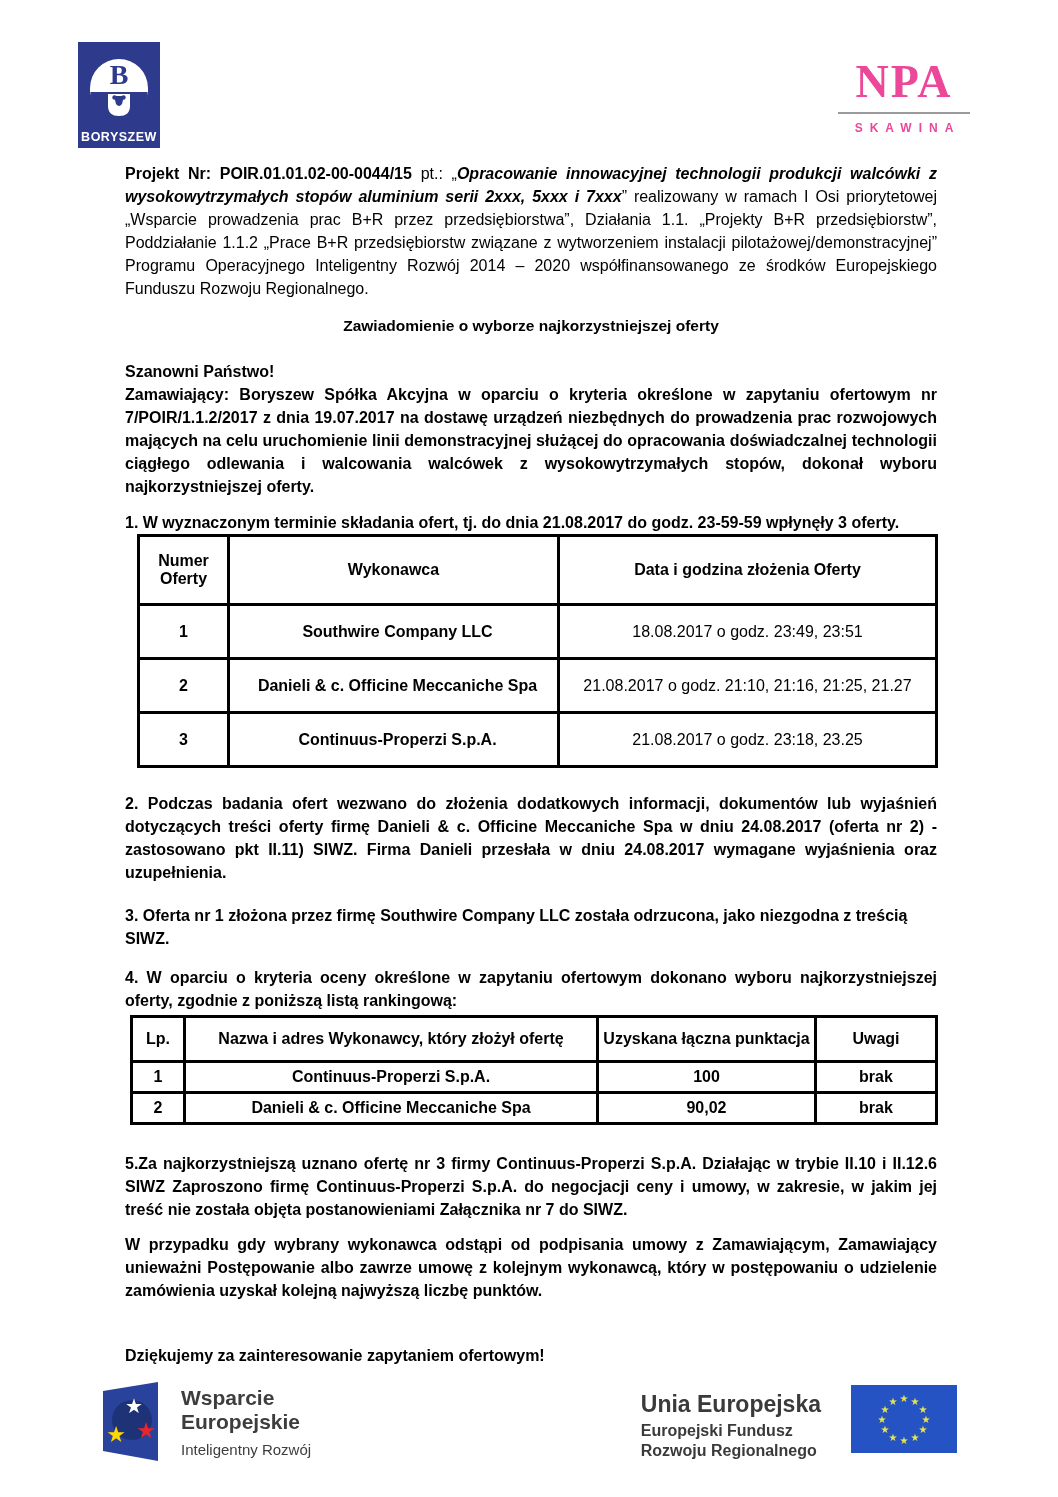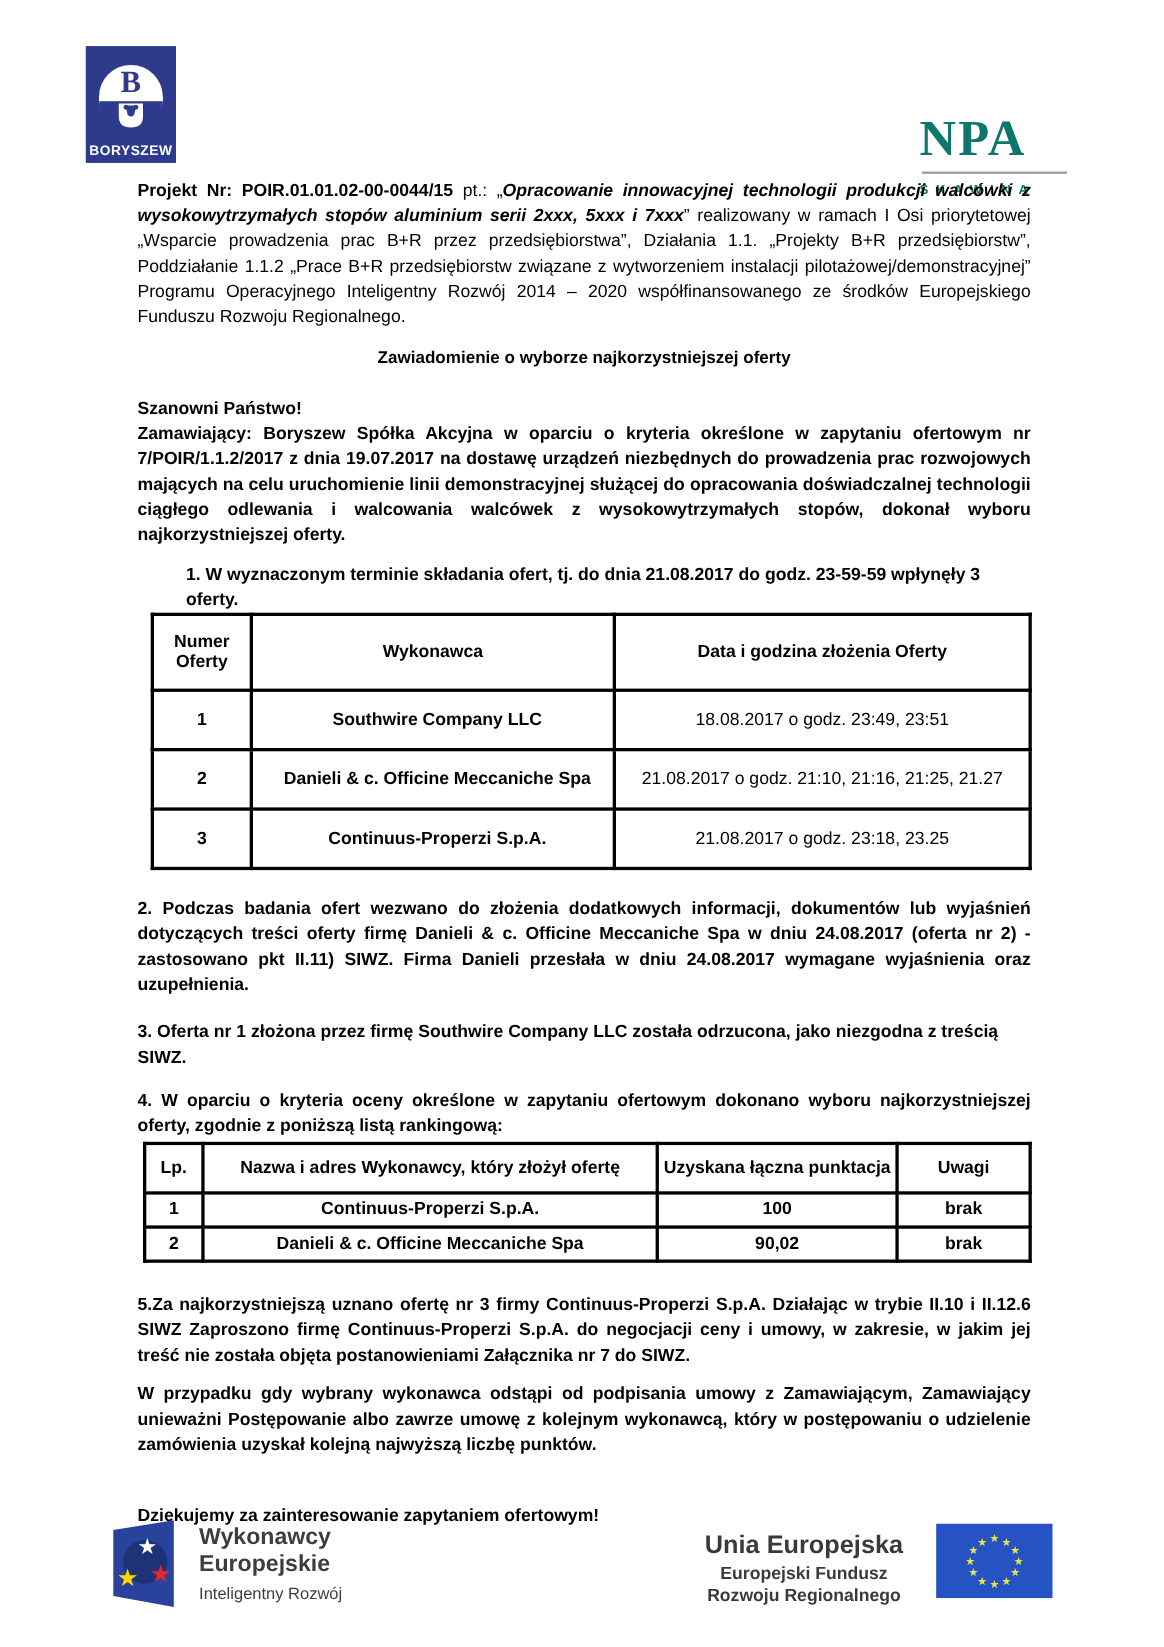--- a/index.html
+++ b/index.html
@@ -10,23 +10,22 @@
     overflow:hidden;
   }
 
   
   .boryszew {
     position:absolute; left:78px; top:42px; width:82px; height:106px;
     background:#2e3b8d; display:flex; flex-direction:column; align-items:center;
   }
   .boryszew svg { display:block; }
   .npa {
-    position:absolute; left:836px; top:58px; width:136px; text-align:left;
-    color:#0f766e;
-    margin-top:44px;
+    position:absolute; left:836px; top:58px; width:136px; text-align:center;
+    color:#ec4899;
   }
   .npa .npa-word {
     font-family:"Liberation Serif", serif; font-weight:bold;
     font-size:46px; line-height:48px; letter-spacing:2px;
   }
   .npa .npa-rule { border:none; border-top:2px solid #9a9a9a; margin:6px 2px 7px 2px; }
   .npa .npa-sub {
     font-size:12px; font-weight:bold; letter-spacing:7px; margin-right:-7px;
   }
 
@@ -34,21 +33,21 @@
   .content { position:absolute; left:125px; top:162px; width:812px; }
   p { margin:0; }
   .txt { font-size:16px; line-height:23px; }
   .just { text-align:justify; }
   .b  { font-weight:bold; }
   .bi { font-weight:bold; font-style:italic; }
 
   .doc-title { margin-top:16px; text-align:center; font-weight:bold; font-size:15.5px; line-height:20px; }
   .greeting  { margin-top:24px; font-weight:bold; }
   .para-bold { font-weight:bold; }
-  .mt-s1 { margin-top:13px;margin-left:44px; }
+  .mt-s1 { margin-top:13px; }
   .mt-p2 { margin-top:24px; }
   .mt-p3 { margin-top:20px; }
   .mt-p4 { margin-top:16px; }
   .mt-p5 { margin-top:27px; }
   .mt-wd { margin-top:12px; }
   .mt-th { margin-top:42px; }
 
   
   table { border-collapse:collapse; table-layout:fixed; }
   th, td { border:3px solid #000; font-size:16px; padding:0 4px; }
@@ -78,21 +77,21 @@
     display:flex; align-items:flex-start; gap:16px;
   }
   .fe-text { padding-top:6px; color:#3d3d3d; }
   .fe-main { font-weight:bold; font-size:21px; line-height:24px; }
   .fe-sub  { font-size:15px; margin-top:7px; }
 
   .footer-right {
     position:absolute; right:101px; top:1385px;
     display:flex; align-items:flex-start; gap:30px;
   }
-  .ue-text { text-align:center; color:#3a3a3a; padding-top:6px; }
+  .ue-text { text-align:left; color:#3a3a3a; padding-top:6px; }
   .ue-main { font-weight:bold; font-size:23px; line-height:26px; }
   .ue-sub  { font-weight:bold; font-size:16px; line-height:20px; margin-top:4px; }
 </style>
 </head>
 <body>
 
 <div class="boryszew">
   <svg width="82" height="106" viewBox="0 0 82 106">
     <rect x="0" y="0" width="82" height="106" fill="#2e3b8d"></rect>
     <circle cx="41" cy="46" r="29" fill="#ffffff"></circle>
@@ -204,21 +203,21 @@
 
 <div class="footer-left">
   <svg width="70" height="86" viewBox="0 0 70 86">
     <polygon points="8,11 63,2 63,81 8,71" fill="#29439c"></polygon>
     <circle cx="37" cy="40" r="20" fill="#1e3377"></circle>
     <text x="39" y="33" text-anchor="middle" font-size="20" fill="#ffffff">★</text>
     <text x="21" y="62" text-anchor="middle" font-size="22" fill="#ffd800">★</text>
     <text x="51" y="58" text-anchor="middle" font-size="22" fill="#e8262b">★</text>
   </svg>
   <div class="fe-text">
-    <div class="fe-main">Wykonawcy</div>
+    <div class="fe-main">Wsparcie</div>
     <div class="fe-main">Europejskie</div>
     <div class="fe-sub">Inteligentny Rozwój</div>
   </div>
 </div>
 
 <div class="footer-right">
   <div class="ue-text">
     <div class="ue-main">Unia Europejska</div>
     <div class="ue-sub">Europejski Fundusz</div>
     <div class="ue-sub" style="margin-top:0;">Rozwoju Regionalnego</div>

